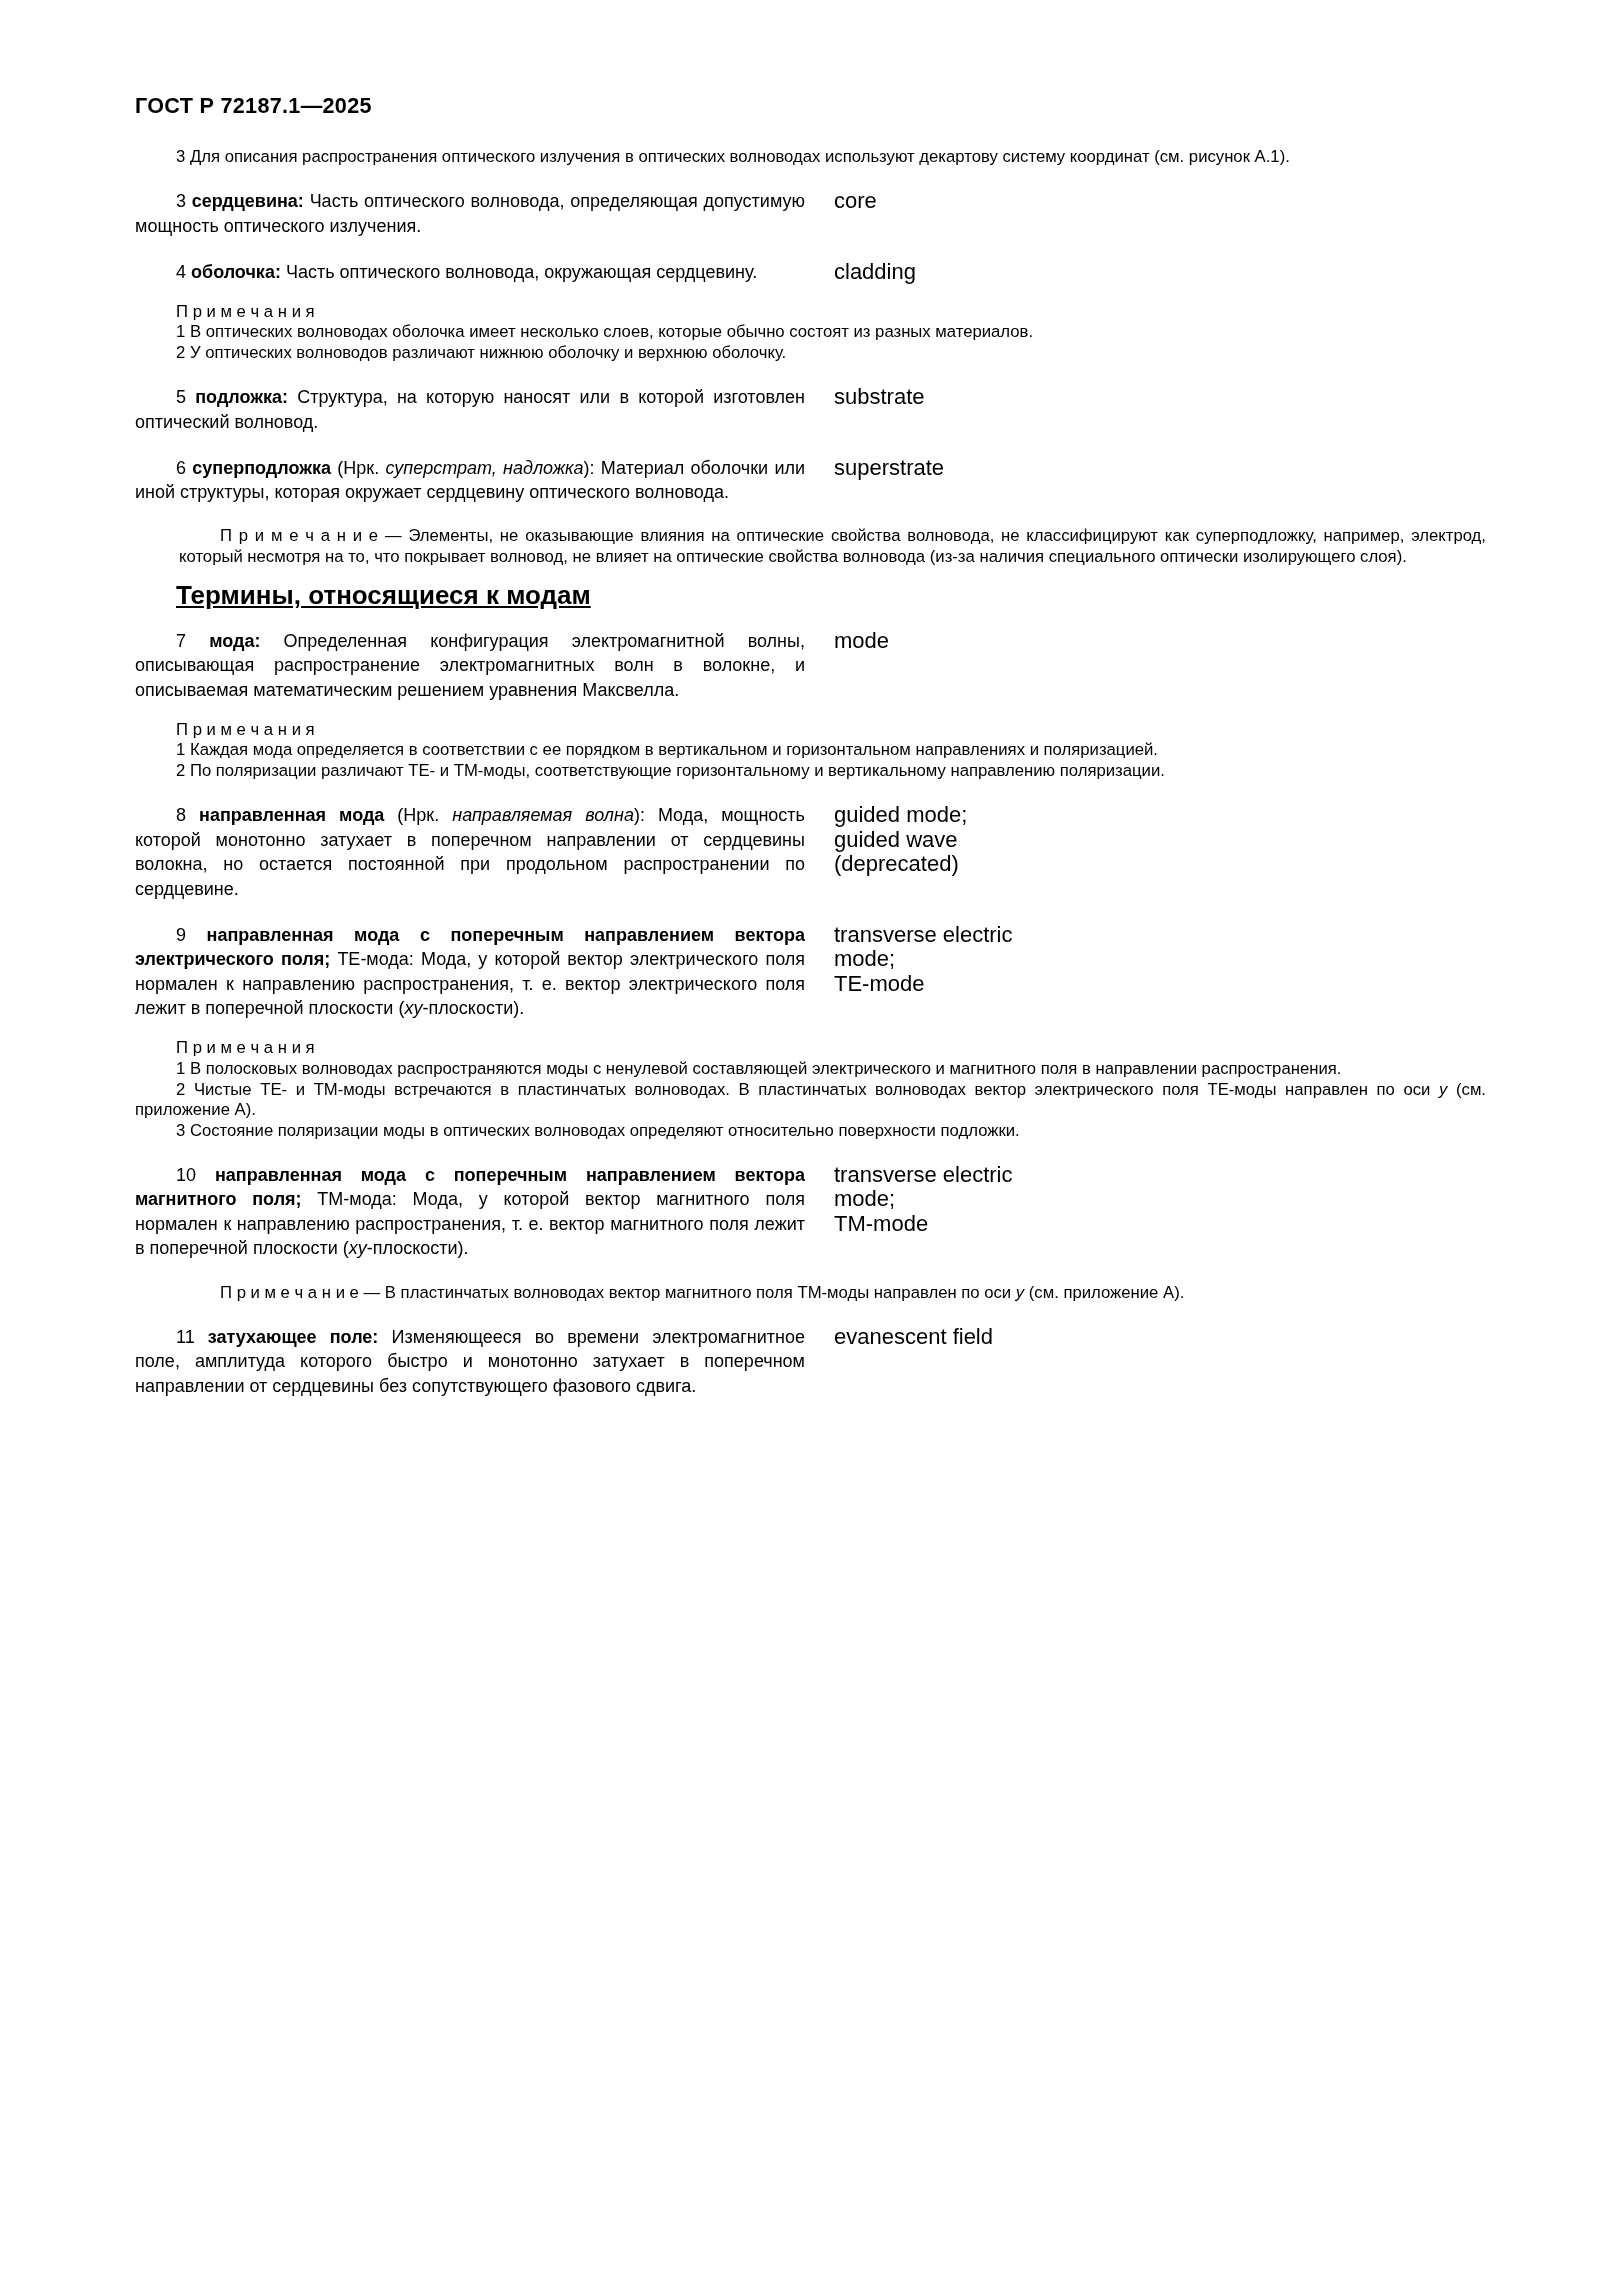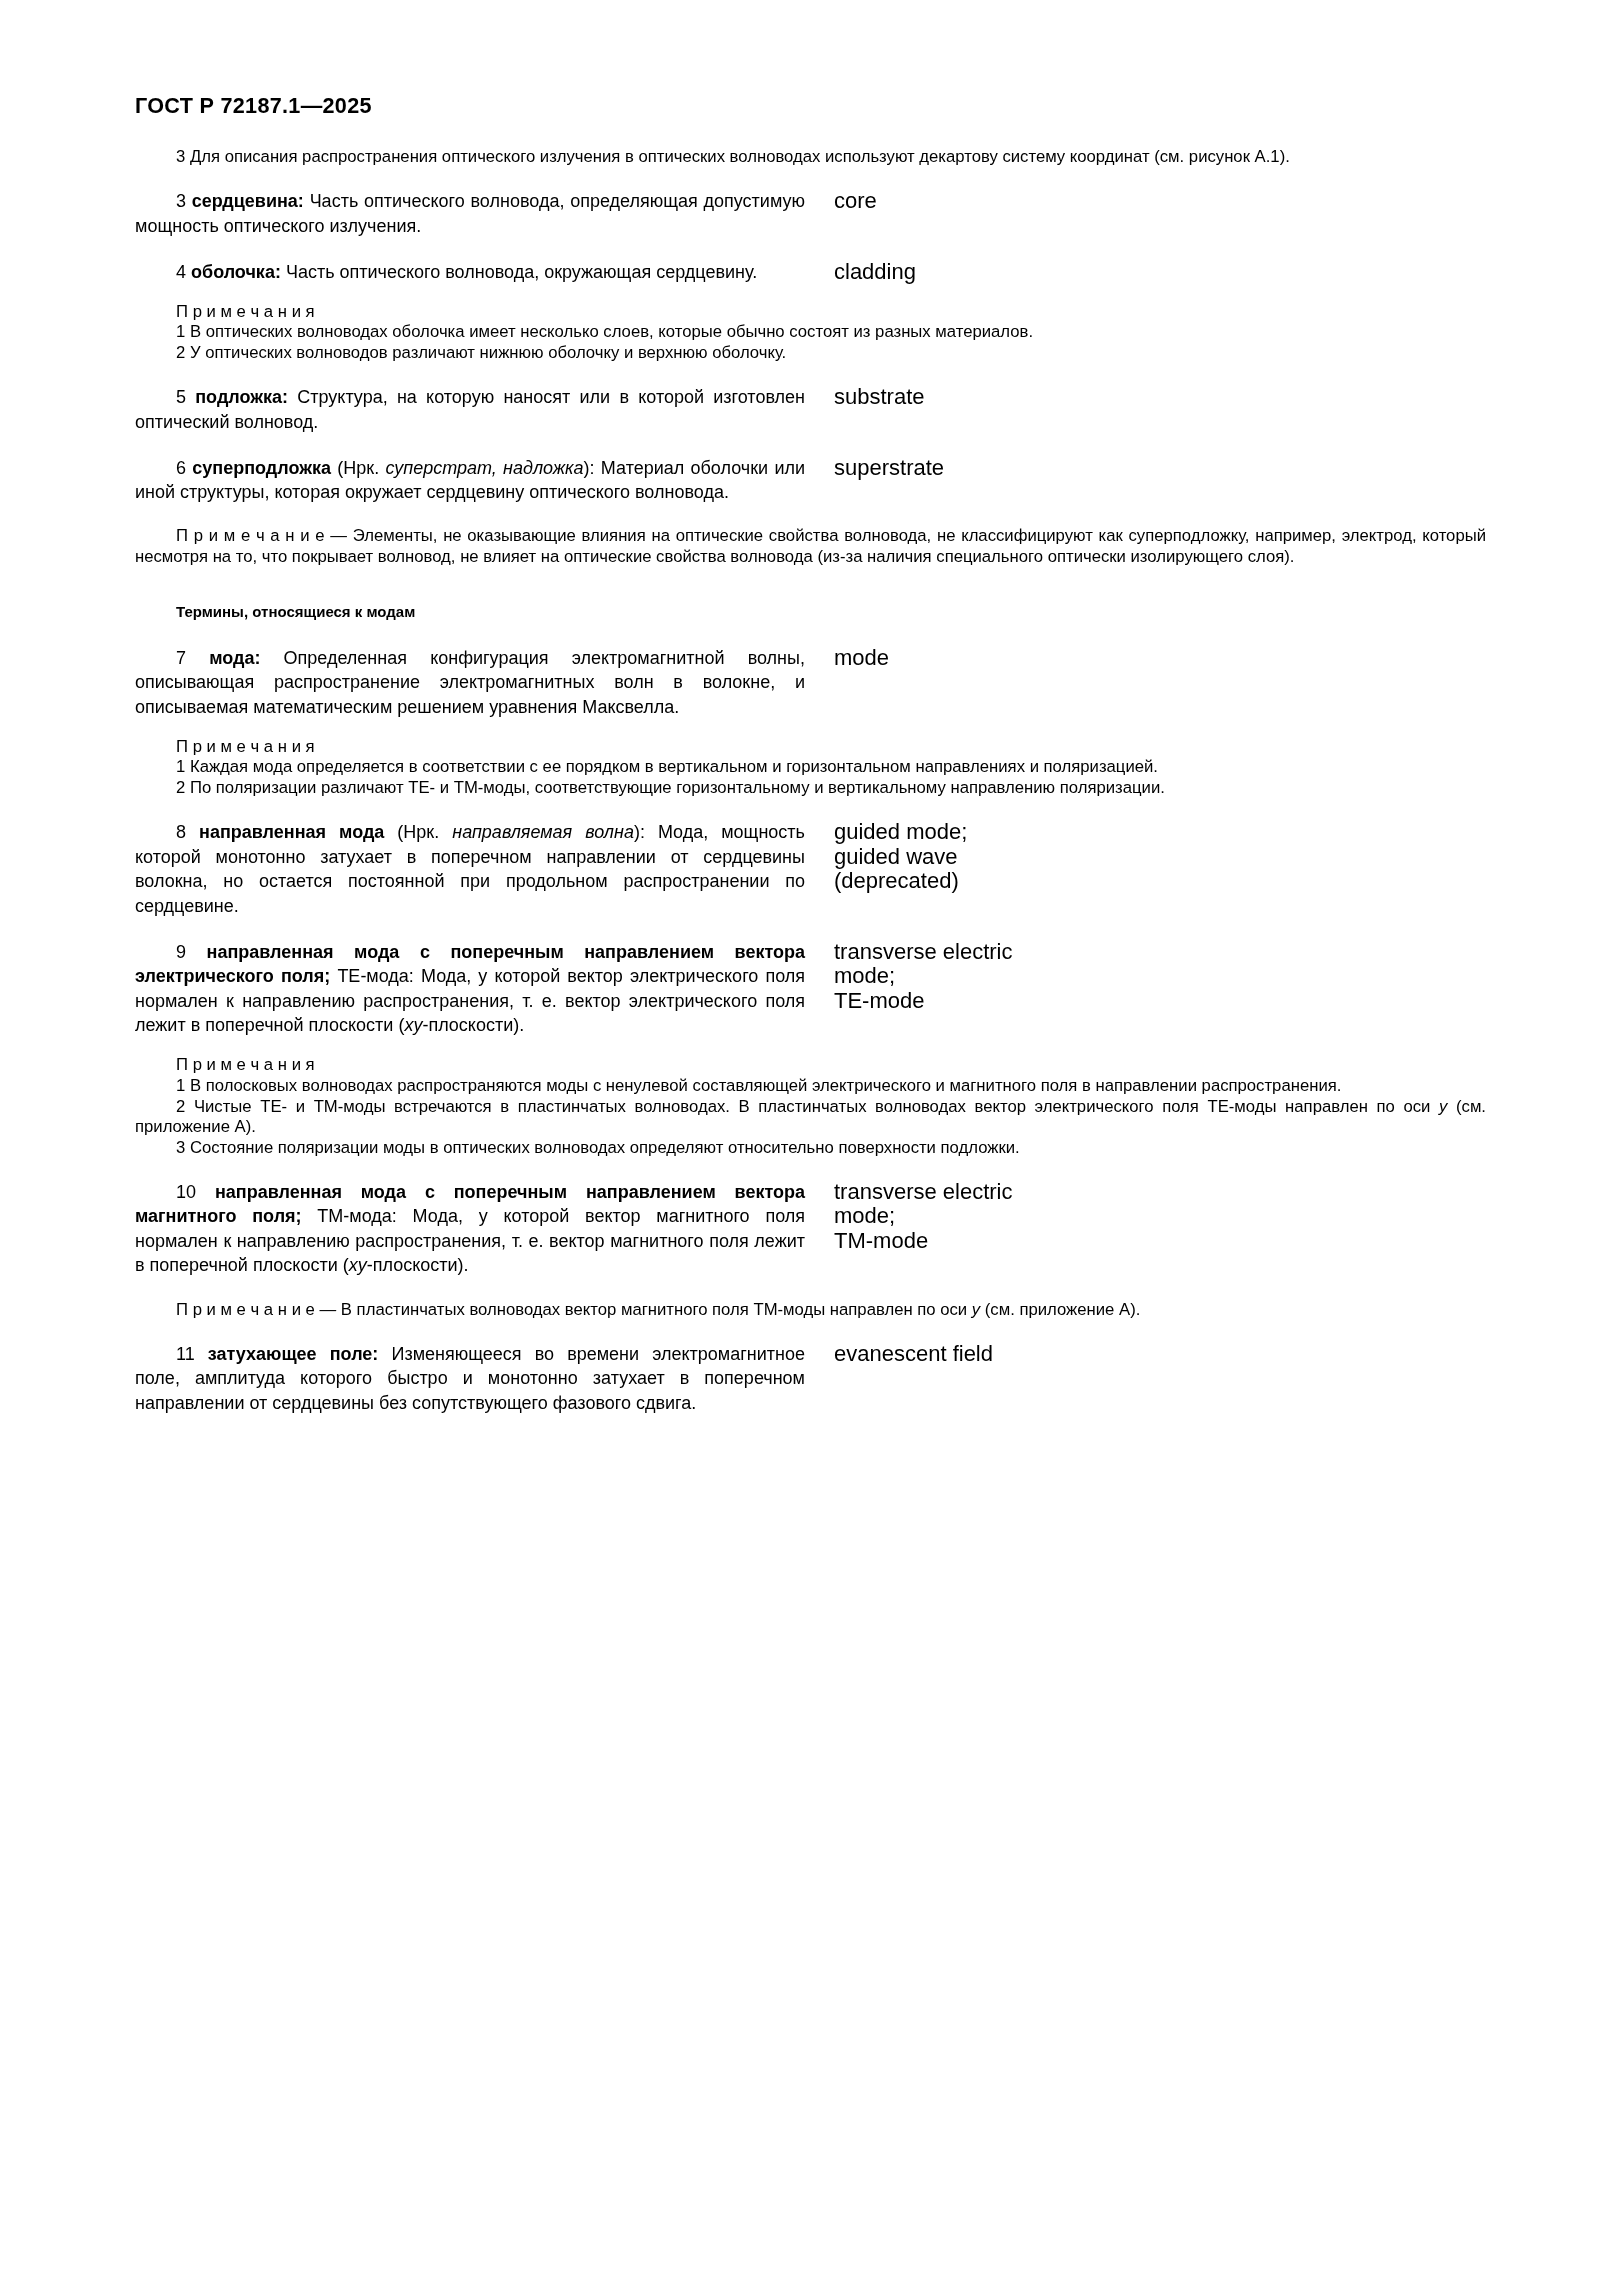--- a/index.html
+++ b/index.html
@@ -3,26 +3,26 @@
 <meta charset="utf-8">
 <style>
   html,body{margin:0;padding:0;background:#ffffff;}
   .page{position:relative;width:1621px;height:1672px;background:#ffffff;color:#000000;
         font-family:"Liberation Sans","DejaVu Sans",sans-serif;overflow:hidden;}
   .doc-header{position:absolute;left:135px;top:93px;font-size:21.6px;font-weight:bold;letter-spacing:0.3px;}
   .doc-content{position:absolute;left:135px;top:147px;width:1351px;}
   .page-number{position:absolute;left:135px;top:2125px;font-size:19.6px;}
   .block{margin:0;}
   .para{font-size:16.7px;line-height:20.6px;text-align:justify;text-indent:41px;}
-  .heading{margin-top:32px;font-size:15px;line-height:24.5px;font-weight:bold;text-indent:41px;}
+  .heading{margin-top:15px;font-size:26px;line-height:24.5px;font-weight:bold;text-indent:41px;text-decoration:underline;}
   .term-row{display:flex;align-items:flex-start;margin-top:21.6px;}
   .term-ru{width:670px;font-size:18px;line-height:24.5px;text-align:justify;text-indent:41px;hyphens:auto;}
   .term-en{margin-left:29px;width:392px;font-size:22px;line-height:24.5px;}
   .notes{margin-top:17.6px;font-size:16.7px;line-height:20.6px;}
-  .single-note{margin-top:21.6px;}
+  .single-note{margin-top:21.6px;margin-left:44px;}
   .note-label{text-indent:41px;}
   .note-item{text-align:justify;text-indent:41px;hyphens:auto;}
   .seg.b{font-weight:bold;}
   .seg.i{font-style:italic;}
   sub.seg{font-style:italic;font-size:70%;}
 </style>
 </head>
 <body>
 
 <div class="page">

